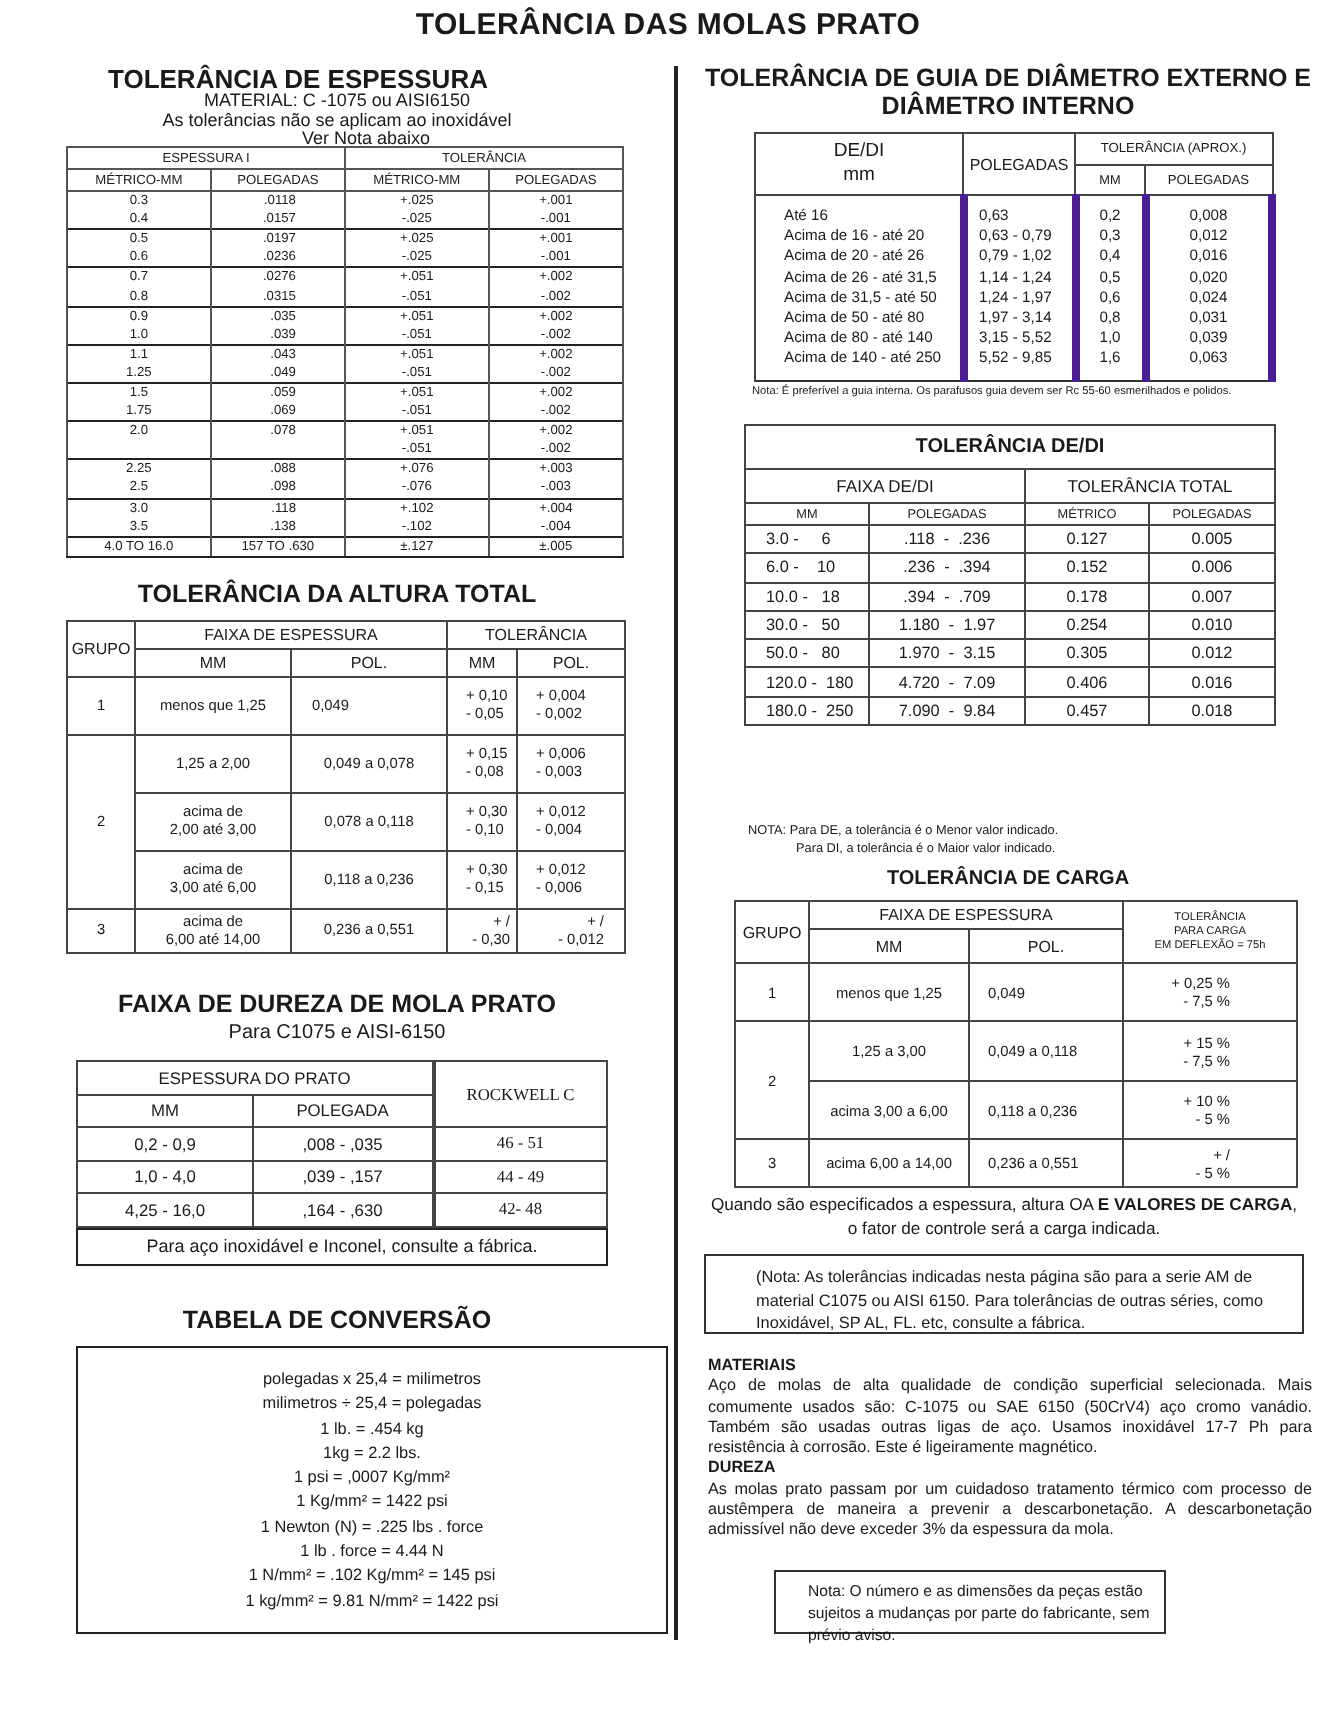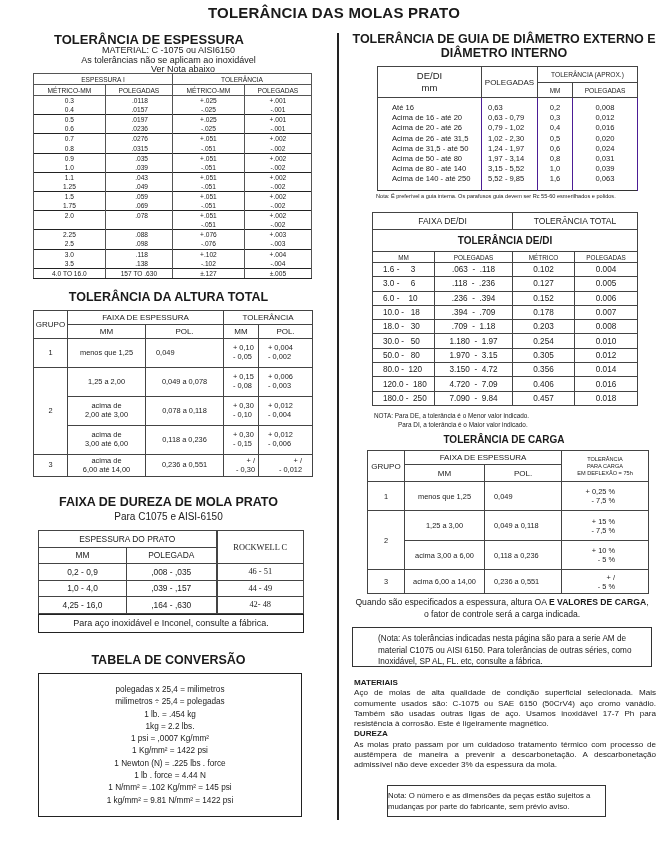--- a/index.html
+++ b/index.html
@@ -31,26 +31,26 @@
   #t-alt th { border: 1px solid #444; text-align: center; font-size: 8px; height: 14px; }
   #t-alt td { border: 1px solid #444; text-align: center; line-height: 8.8px; }
   #t-alt td.tol { text-align: left; padding-left: 9px; }
 
   
   #t-dur { position: absolute; left: 38px; top: 530px; width: 266px; border: 1.2px solid #333; font-size: 8.4px; }
   #t-dur th, #t-dur td { border: 1px solid #444; text-align: center; height: 16.5px; }
   #t-dur .rock { border-left: 2.5px double #444; font-family: Liberation Serif, serif; }
   .note-box-dur { position: absolute; left: 38px; top: 614px; width: 266px; height: 19px; border: 1.4px solid #222; font-size: 9px; text-align: center; line-height: 16px; }
 
-  .conv-box { position: absolute; left: 38px; top: 673px; width: 264px; height: 144px; border: 1.4px solid #222; font-size: 8.2px; text-align: center; padding-top: 10px; line-height: 12.3px; }
+  .conv-box { position: absolute; left: 38px; top: 673px; width: 296px; height: 144px; border: 1.4px solid #222; font-size: 8.2px; text-align: center; padding-top: 10px; line-height: 12.3px; }
 
   
   #t-guia { position: absolute; left: 37px; top: 66px; width: 261px; border: 1.2px solid #333; font-size: 7.6px; }
   #t-guia th { border: 1px solid #444; text-align: center; font-size: 7.2px; }
-  #t-guia td { line-height: 10.2px; border-left: 1px solid #444; border-right: 1px solid #4c1d95; }
+  #t-guia td { line-height: 10.2px; border-left: 1px solid #444; border-right: 4px solid #4c1d95; }
   #t-guia td.lab { padding-left: 14px; }
   #t-guia td.c { text-align: center; }
   .nota-guia { position: absolute; left: 36px; top: 193px; width: 270px; font-size: 5.6px; line-height: 7px; }
 
   #t-dedi { position: absolute; left: 32px; top: 212px; width: 266px; border: 1.2px solid #333; font-size: 8.2px; }
   #t-dedi th { border: 1px solid #444; text-align: center; }
   #t-dedi td { border: 1px solid #444; height: 14.3px; text-align: center; }
   #t-dedi td.mm { text-align: left; padding-left: 10px; white-space: pre; }
   #t-dedi td.pl { white-space: pre; }
 
@@ -60,21 +60,21 @@
   #t-carga th { border: 1px solid #444; text-align: center; font-size: 8px; }
   #t-carga td { border: 1px solid #444; text-align: center; line-height: 9px; }
   #t-carga td.tol { text-align: right; padding-right: 33px; }
   #t-carga td.pol { text-align: left; padding-left: 9px; }
 
   .carga-note { position: absolute; left: 12px; top: 597px; width: 300px; text-align: center; font-size: 8.6px; line-height: 11.5px; }
   .serie-box { position: absolute; left: 12px; top: 627px; width: 300px; height: 40px; border: 1.2px solid #333; font-size: 8.2px; line-height: 11.5px; padding: 5px 8px 0 25px; }
 
   .mat { position: absolute; left: 14px; top: 678px; width: 302px; font-size: 8.1px; line-height: 10.3px; text-align: justify; }
   .mat b { font-weight: bold; }
-  .final-box { position: absolute; left: 47px; top: 785px; width: 219px; height: 32px; border: 1.2px solid #333; font-size: 7.8px; line-height: 11px; padding: 4px 0 0 0; }
+  .final-box { position: absolute; left: 47px; top: 785px; width: 196px; height: 32px; border: 1.2px solid #333; font-size: 7.8px; line-height: 11px; padding: 4px 0 0 16px; }
 </style>
 </head>
 <body>
 
 <div class="page-title">TOLERÂNCIA DAS MOLAS PRATO</div>
 <div class="divider"></div>
 
 <div class="col-left">
   <h2 style="position:absolute;left:0;top:32px;width:298px;font-size:13px;">TOLERÂNCIA DE ESPESSURA</h2>
   <div class="sub" style="position:absolute;left:0;top:45px;width:337px;">MATERIAL: C -1075 ou AISI6150</div>
@@ -386,21 +386,21 @@
           <td class="c">0,012</td>
         </tr>
         <tr>
           <td class="lab">Acima de 20 - até 26</td>
           <td class="" style="padding-left: 6px;">0,79 - 1,02</td>
           <td class="c">0,4</td>
           <td class="c">0,016</td>
         </tr>
         <tr>
           <td class="lab">Acima de 26 - até 31,5</td>
-          <td class="" style="padding-left: 6px;">1,02 - 2,30</td>
+          <td class="" style="padding-left: 6px;">1,14 - 1,24</td>
           <td class="c">0,5</td>
           <td class="c">0,020</td>
         </tr>
         <tr>
           <td class="lab">Acima de 31,5 - até 50</td>
           <td class="" style="padding-left: 6px;">1,24 - 1,97</td>
           <td class="c">0,6</td>
           <td class="c">0,024</td>
         </tr>
         <tr>
@@ -420,82 +420,64 @@
           <td class="" style="padding-left: 6px; padding-bottom: 5px;">5,52 - 9,85</td>
           <td class="c" style="padding-bottom: 5px;">1,6</td>
           <td class="c" style="padding-bottom: 5px;">0,063</td>
         </tr>
       </tbody>
   </table>
   <div class="nota-guia">Nota: É preferível a guia interna. Os parafusos guia devem ser Rc 55-60 esmerilhados e polidos.</div>
 
   <table id="t-dedi">
     <tbody>
-        <tr style="height:17px;">
+        <tr style="height:22px;">
+          <th colspan="4" style="font-weight:bold;font-size:10px;">TOLERÂNCIA DE/DI</th>
+        </tr>
+    <tr style="height:17px;">
       <th colspan="2" style="font-size:8.5px;">FAIXA DE/DI</th>
       <th colspan="2" style="font-size:8.5px;">TOLERÂNCIA TOTAL</th>
     </tr>
-    <tr style="height:22px;">
-          <th colspan="4" style="font-weight:bold;font-size:10px;">TOLERÂNCIA DE/DI</th>
-        </tr>
     <tr style="height:11px;font-size:6.4px;">
       <th style="width:62px;font-size:6.4px;">MM</th>
       <th style="width:78px;font-size:6.4px;">POLEGADAS</th>
       <th style="width:62px;font-size:6.4px;">MÉTRICO</th>
       <th style="font-size:6.4px;">POLEGADAS</th>
     </tr>
     </tbody>
       <tbody id="dedi-body">
         <tr>
-          <td class="mm">1.6 -     3</td>
-          <td class="pl">.063  -  .118</td>
-          <td>0.102</td>
-          <td>0.004</td>
-        </tr>
-        <tr>
           <td class="mm">3.0 -     6</td>
           <td class="pl">.118  -  .236</td>
           <td>0.127</td>
           <td>0.005</td>
         </tr>
         <tr>
           <td class="mm">6.0 -    10</td>
           <td class="pl">.236  -  .394</td>
           <td>0.152</td>
           <td>0.006</td>
         </tr>
         <tr>
           <td class="mm">10.0 -   18</td>
           <td class="pl">.394  -  .709</td>
           <td>0.178</td>
           <td>0.007</td>
         </tr>
         <tr>
-          <td class="mm">18.0 -   30</td>
-          <td class="pl">.709  -  1.18</td>
-          <td>0.203</td>
-          <td>0.008</td>
-        </tr>
-        <tr>
           <td class="mm">30.0 -   50</td>
           <td class="pl">1.180  -  1.97</td>
           <td>0.254</td>
           <td>0.010</td>
         </tr>
         <tr>
           <td class="mm">50.0 -   80</td>
           <td class="pl">1.970  -  3.15</td>
           <td>0.305</td>
           <td>0.012</td>
-        </tr>
-        <tr>
-          <td class="mm">80.0 -  120</td>
-          <td class="pl">3.150  -  4.72</td>
-          <td>0.356</td>
-          <td>0.014</td>
         </tr>
         <tr>
           <td class="mm">120.0 -  180</td>
           <td class="pl">4.720  -  7.09</td>
           <td>0.406</td>
           <td>0.016</td>
         </tr>
         <tr>
           <td class="mm">180.0 -  250</td>
           <td class="pl">7.090  -  9.84</td>

